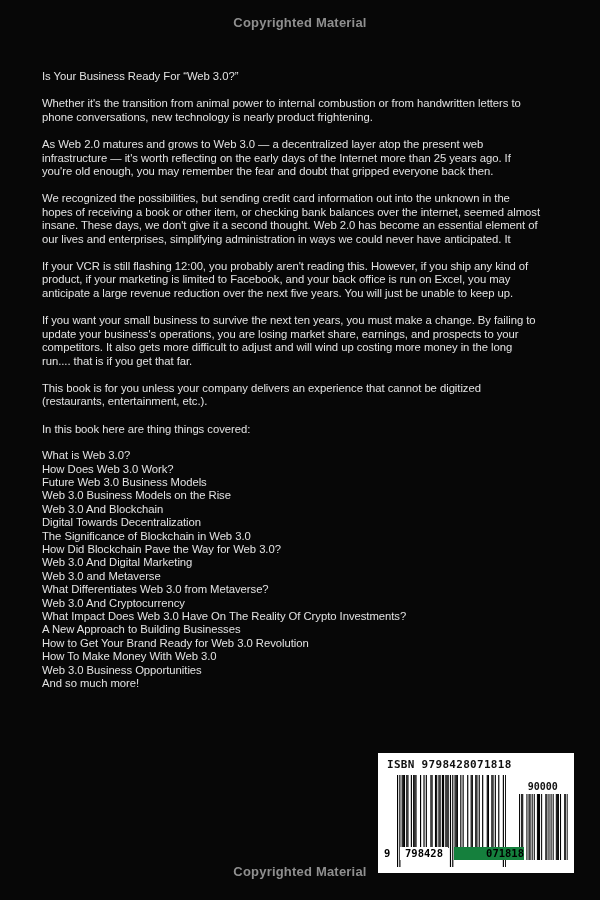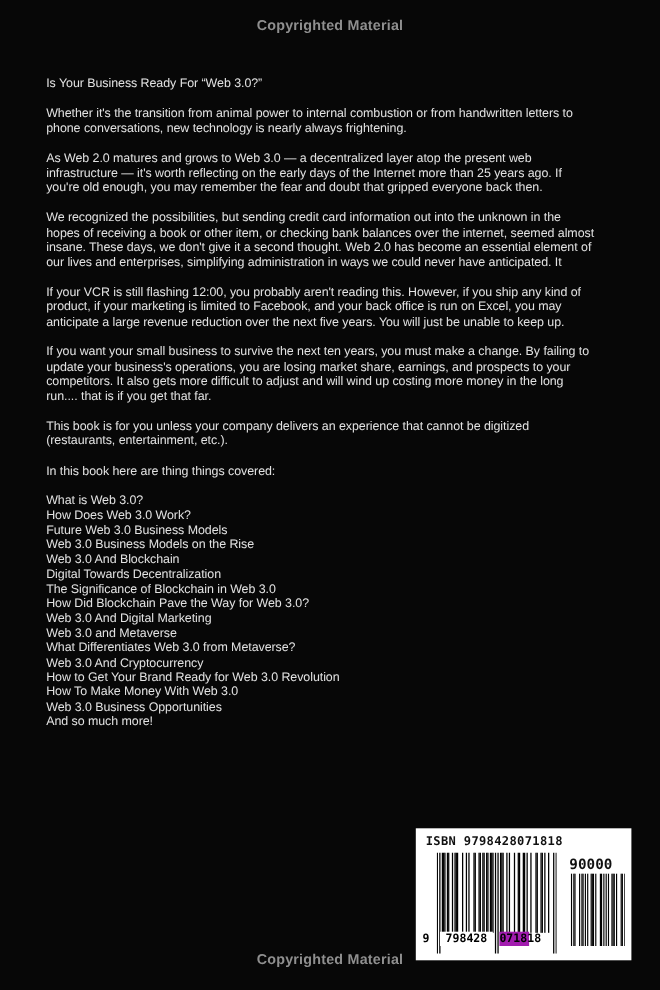--- a/index.html
+++ b/index.html
@@ -19,39 +19,39 @@
                font-family:"DejaVu Sans Mono",monospace;font-weight:bold;}
   .isbn-label{font-size:11px;letter-spacing:.3px;color:#111;padding-left:3px;height:14px;}
   .bars-row{display:flex;margin-top:3px;}
   .main-bc{position:relative;width:124px;padding-left:13px;height:92px;}
   .main-bc svg{display:block;}
   .bc-digits{position:absolute;top:72px;left:0;width:127px;height:14px;
              font-size:10.5px;line-height:13px;}
   .bc-digits span{position:absolute;top:0;display:inline-block;}
   .d9{left:0;width:11px;text-align:left;}
   .dg1{left:16px;width:48px;background:#fff;text-align:center;}
-  .dg2{left:70px;width:27px;background:#a21caf;text-align:left;}
+  .dg2{left:70px;width:70px;background:#15803d;text-align:right;}
   .supp-bc{margin-left:8px;margin-top:6px;width:53px;}
-  .supp-label{font-size:13px;line-height:12px;height:13px;color:#111;}
+  .supp-label{font-size:10px;line-height:12px;height:13px;text-align:center;color:#111;}
   .supp-bc svg{display:block;}
 </style>
 </head>
 <body>
 
 <div class="page">
 
   <div class="copyright top">Copyrighted Material</div>
 
   <div class="content">
     <div class="para">Is Your Business Ready For “Web 3.0?”</div>
 
     <div>
 
     <div class="para">Whether it's the transition from animal power to internal combustion or from handwritten letters to
-phone conversations, new technology is nearly always frightening.</div>
+phone conversations, new technology is nearly product frightening.</div>
         <div class="para">As Web 2.0 matures and grows to Web 3.0 — a decentralized layer atop the present web
 infrastructure — it's worth reflecting on the early days of the Internet more than 25 years ago. If
 you're old enough, you may remember the fear and doubt that gripped everyone back then.</div>
         <div class="para">We recognized the possibilities, but sending credit card information out into the unknown in the
 hopes of receiving a book or other item, or checking bank balances over the internet, seemed almost
 insane. These days, we don't give it a second thought. Web 2.0 has become an essential element of
 our lives and enterprises, simplifying administration in ways we could never have anticipated. It</div>
         <div class="para">If your VCR is still flashing 12:00, you probably aren't reading this. However, if you ship any kind of
 product, if your marketing is limited to Facebook, and your back office is run on Excel, you may
 anticipate a large revenue reduction over the next five years. You will just be unable to keep up.</div>
@@ -72,20 +72,22 @@
         <div class="toc-item">Future Web 3.0 Business Models</div>
         <div class="toc-item">Web 3.0 Business Models on the Rise</div>
         <div class="toc-item">Web 3.0 And Blockchain</div>
         <div class="toc-item">Digital Towards Decentralization</div>
         <div class="toc-item">The Significance of Blockchain in Web 3.0</div>
         <div class="toc-item">How Did Blockchain Pave the Way for Web 3.0?</div>
         <div class="toc-item">Web 3.0 And Digital Marketing</div>
         <div class="toc-item">Web 3.0 and Metaverse</div>
         <div class="toc-item">What Differentiates Web 3.0 from Metaverse?</div>
         <div class="toc-item">Web 3.0 And Cryptocurrency</div>
+        <div class="toc-item">What Impact Does Web 3.0 Have On The Reality Of Crypto Investments?</div>
+        <div class="toc-item">A New Approach to Building Businesses</div>
         <div class="toc-item">How to Get Your Brand Ready for Web 3.0 Revolution</div>
         <div class="toc-item">How To Make Money With Web 3.0</div>
         <div class="toc-item">Web 3.0 Business Opportunities</div>
         <div class="toc-item">And so much more!</div>
       </div>
   </div>
 
   <div class="barcode-box">
     <div class="isbn-label">ISBN 9798428071818</div>
     <div class="bars-row">

